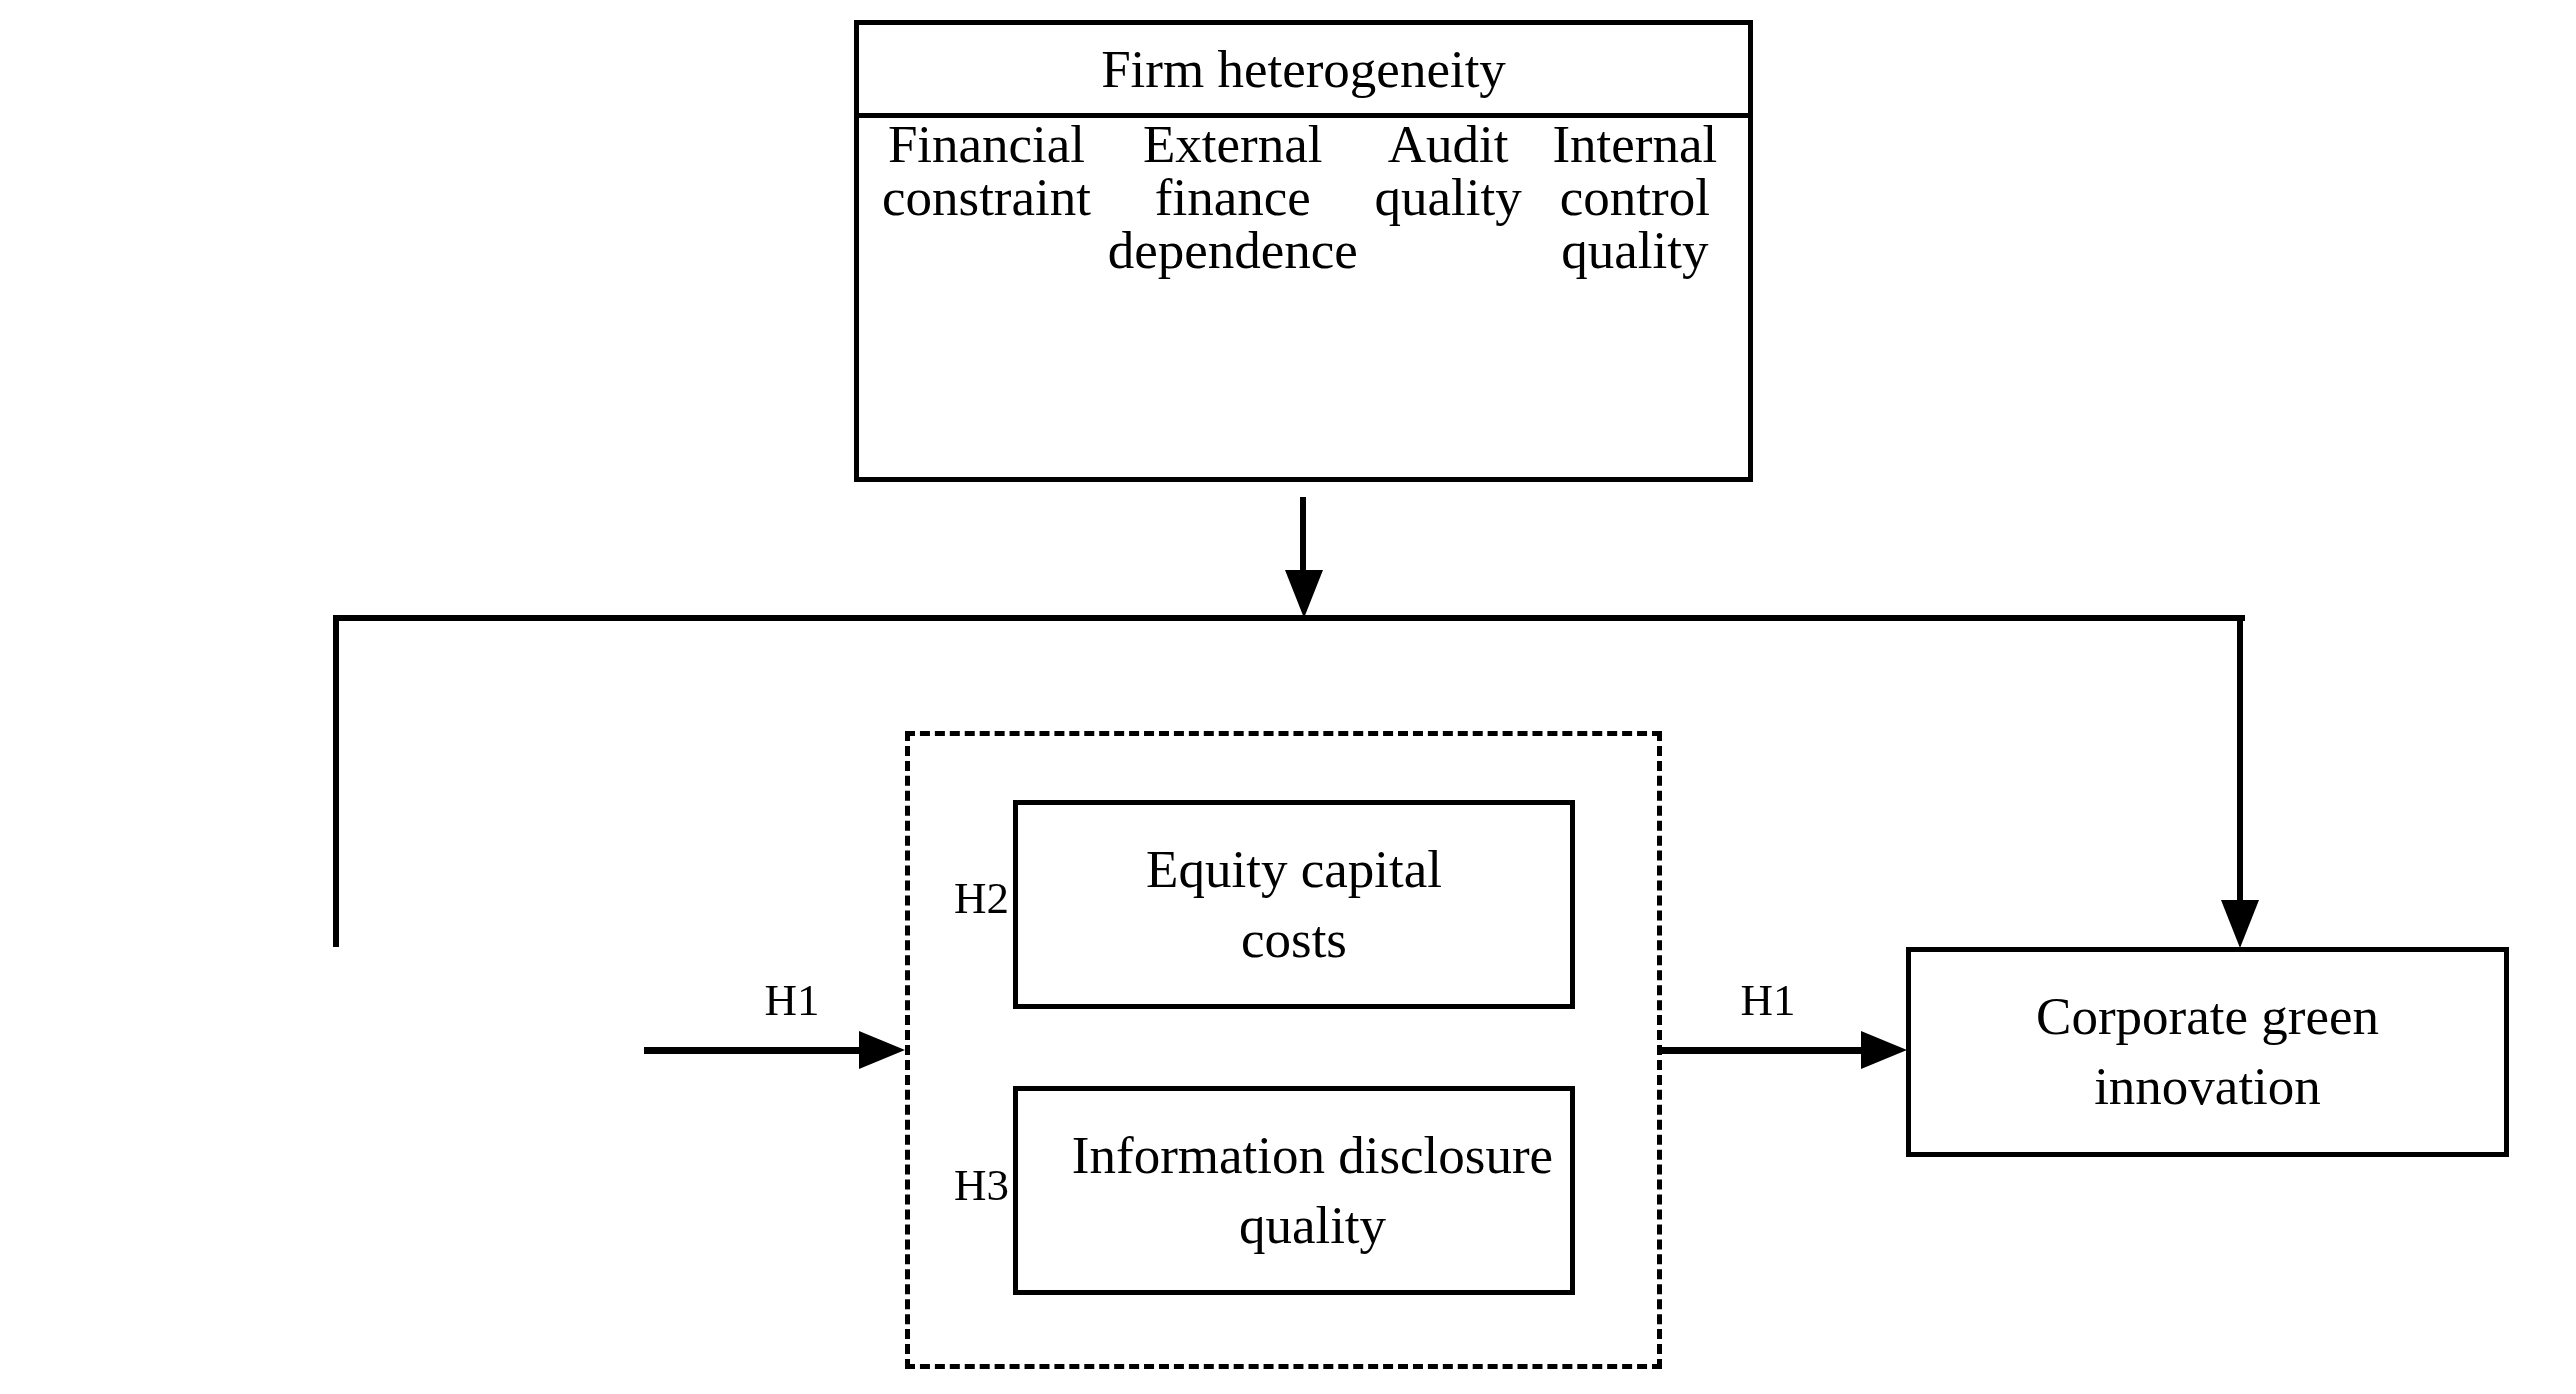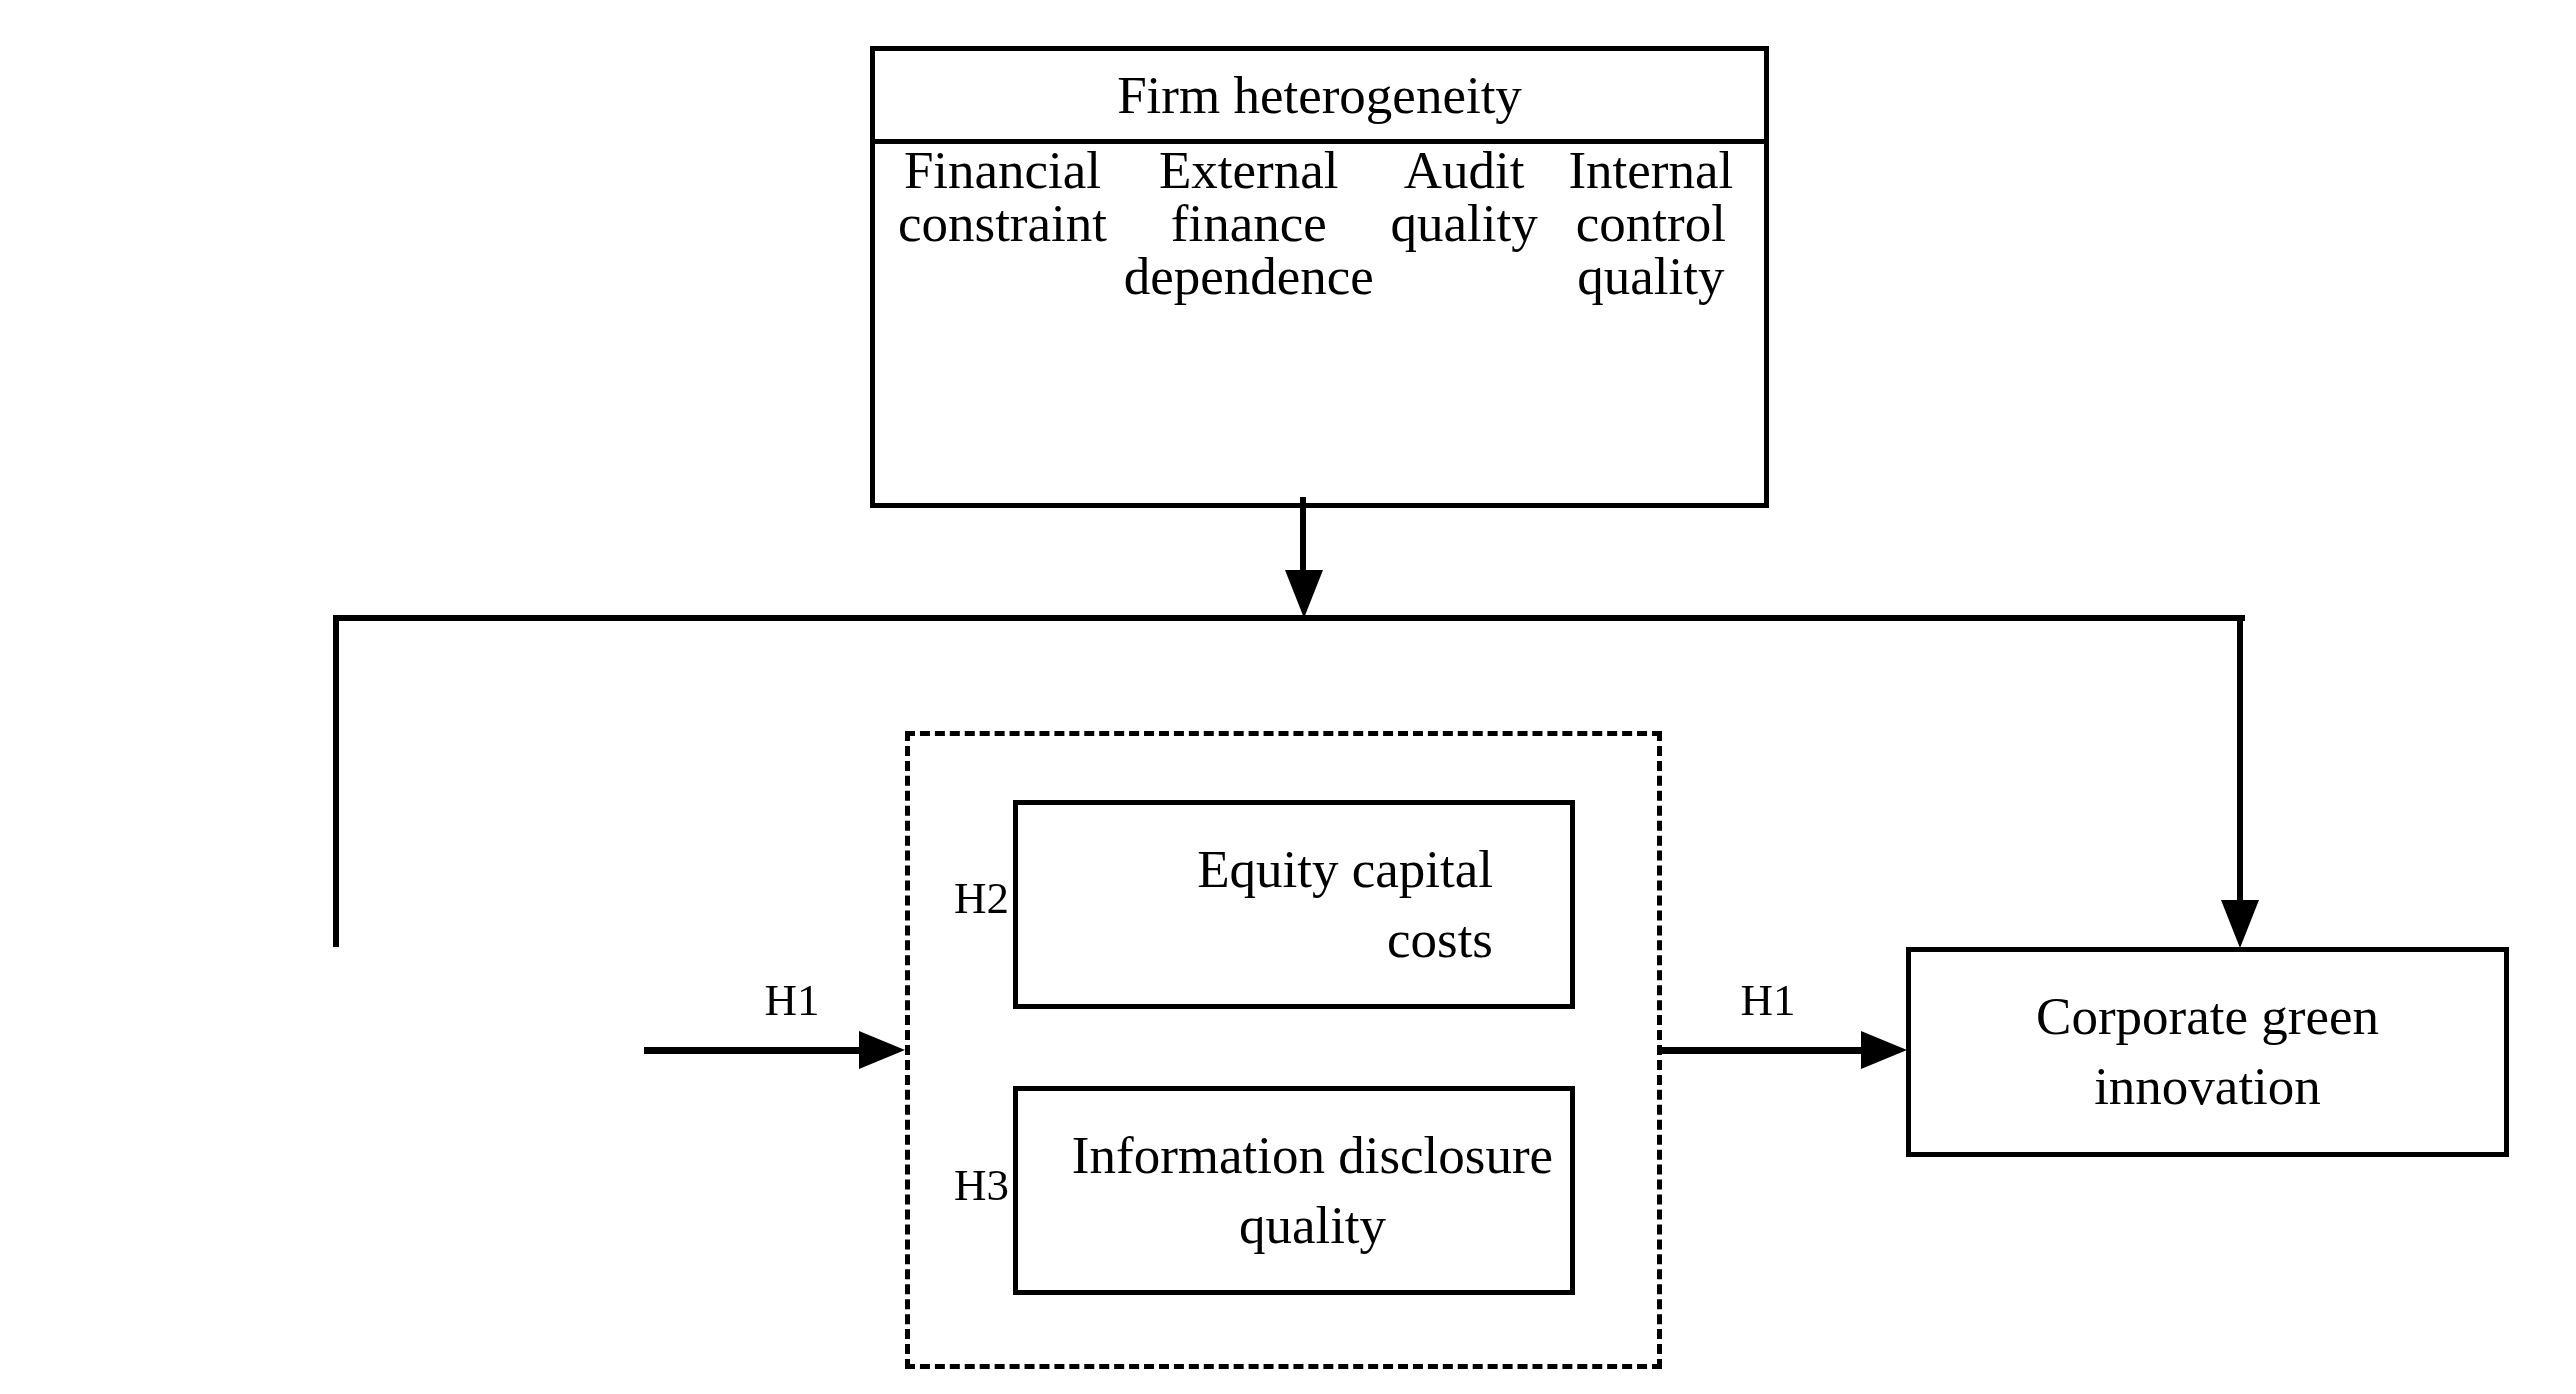--- a/index.html
+++ b/index.html
@@ -87,21 +87,21 @@
     font-size: 45px;
     text-align: center;
     line-height: 1;
   }
 </style>
 </head>
 <body>
 
 <div id="canvas">
 
-  <div class="abs mod-box" style="left:854px; top:46px; width:899px; height:462px;margin-left:16px;">
+  <div class="abs mod-box" style="left:854px; top:20px; width:899px; height:462px;">
     <div class="mod-header">Firm heterogeneity</div>
     <div class="mod-body">
       <div class="mod-item">Financial constraint</div>
       <div class="mod-item">External finance dependence</div>
       <div class="mod-item">Audit quality</div>
       <div class="mod-item">Internal control quality</div>
     </div>
   </div>
 
   <div class="abs line" style="left:1300px; top:497px; width:5.8px; height:75px;"></div>
@@ -116,21 +116,21 @@
 
 
   <div class="abs hypo-label" style="left:709px; top:978px; width:166px;">H1</div>
   <div class="abs line" style="left:644px; top:1047px; width:215px; height:6.6px;"></div>
   <div class="abs arrowhead-right" style="left:859px; top:1031px;"></div>
 
   <div class="abs dashed-group" style="left:905px; top:731px; width:757px; height:638px;"></div>
 
   <div class="abs hypo-label" style="left:932px; top:876px; width:99px;">H2</div>
 
-  <div class="abs node" style="left:1013px; top:800px; width:562px; height:209px;text-align:right;">
+  <div class="abs node" style="left:1013px; top:800px; width:562px; height:209px;">
     <div class="node-label" style="max-width:398px;">Equity capital costs</div>
   </div>
 
   <div class="abs hypo-label" style="left:932px; top:1163px; width:99px;">H3</div>
 
   <div class="abs node" style="left:1013px; top:1086px; width:562px; height:209px;">
     <div class="node-label" style="max-width:497px;margin-left:37px;">Information disclosure quality</div>
   </div>
 
   <div class="abs hypo-label" style="left:1685px; top:978px; width:166px;">H1</div>

